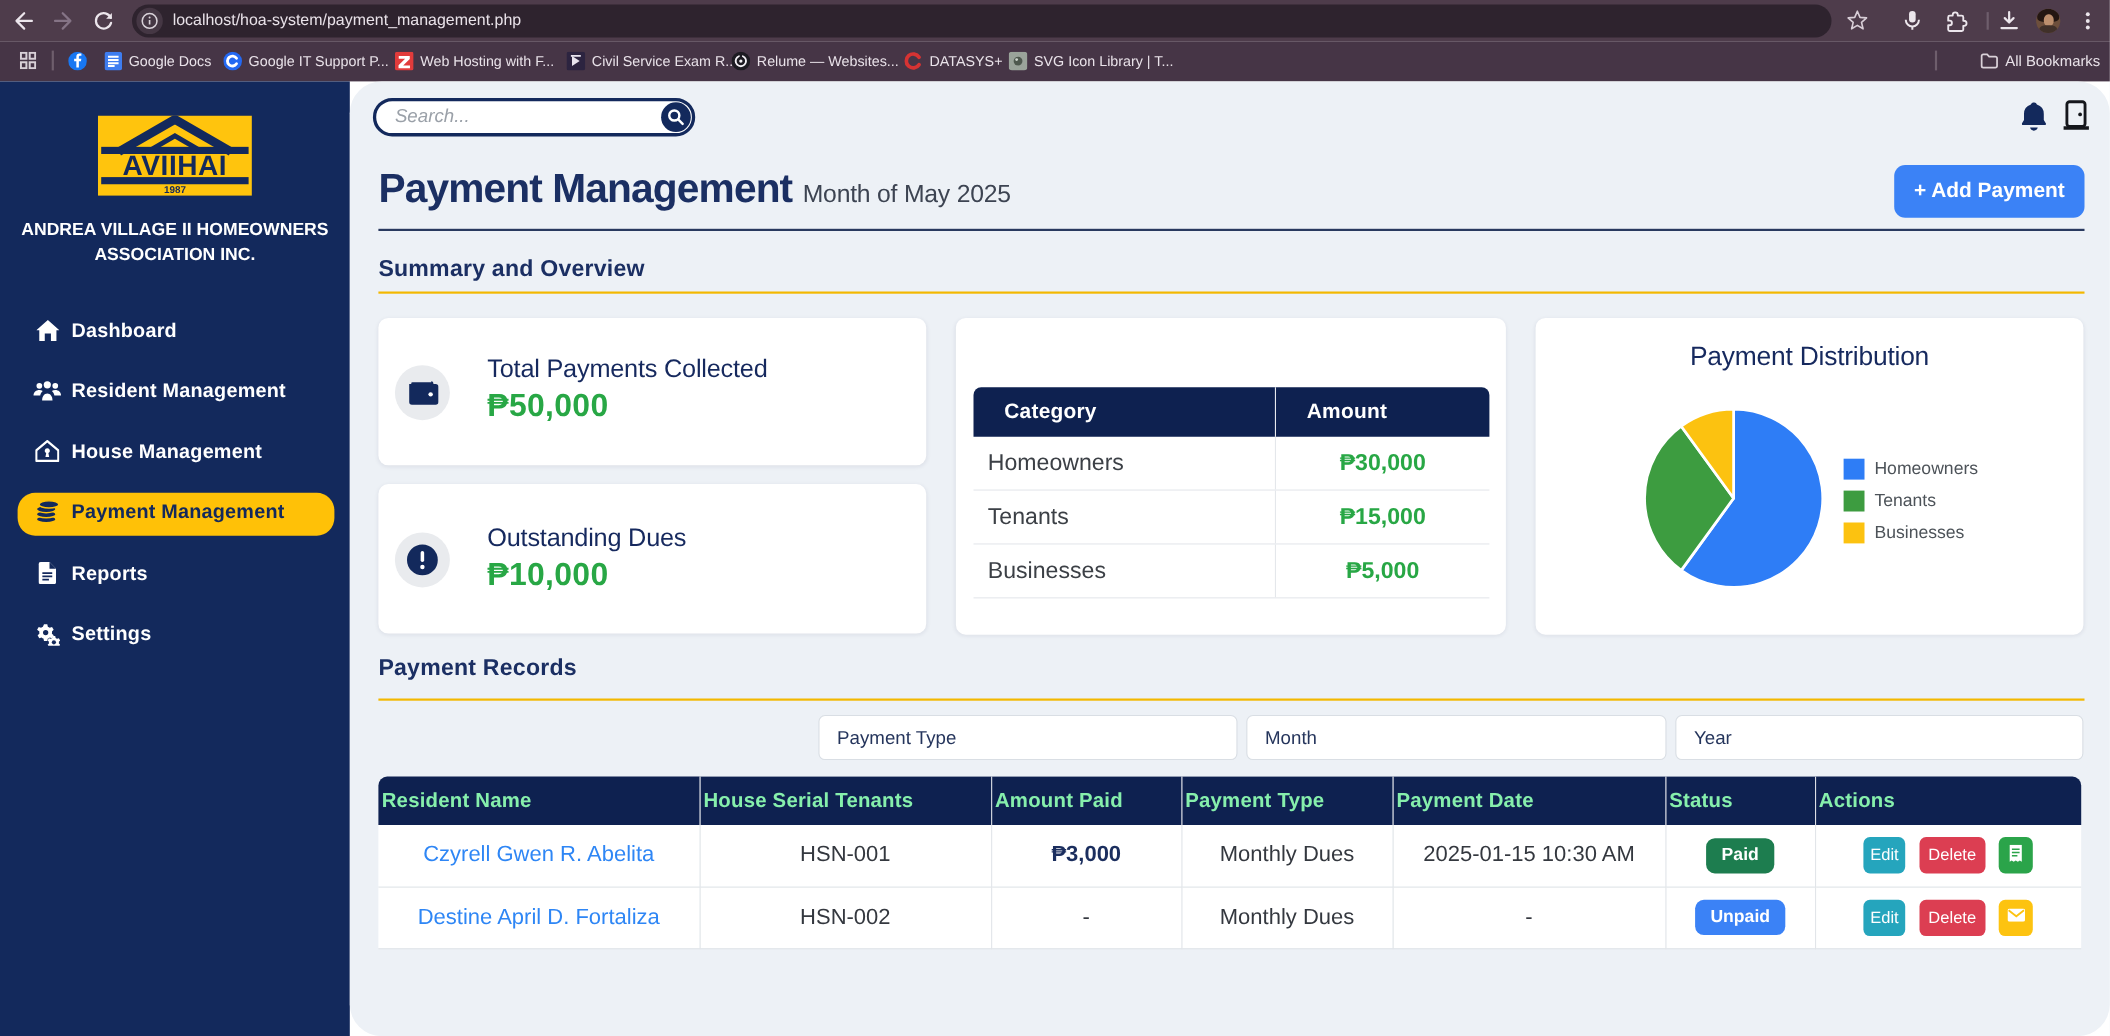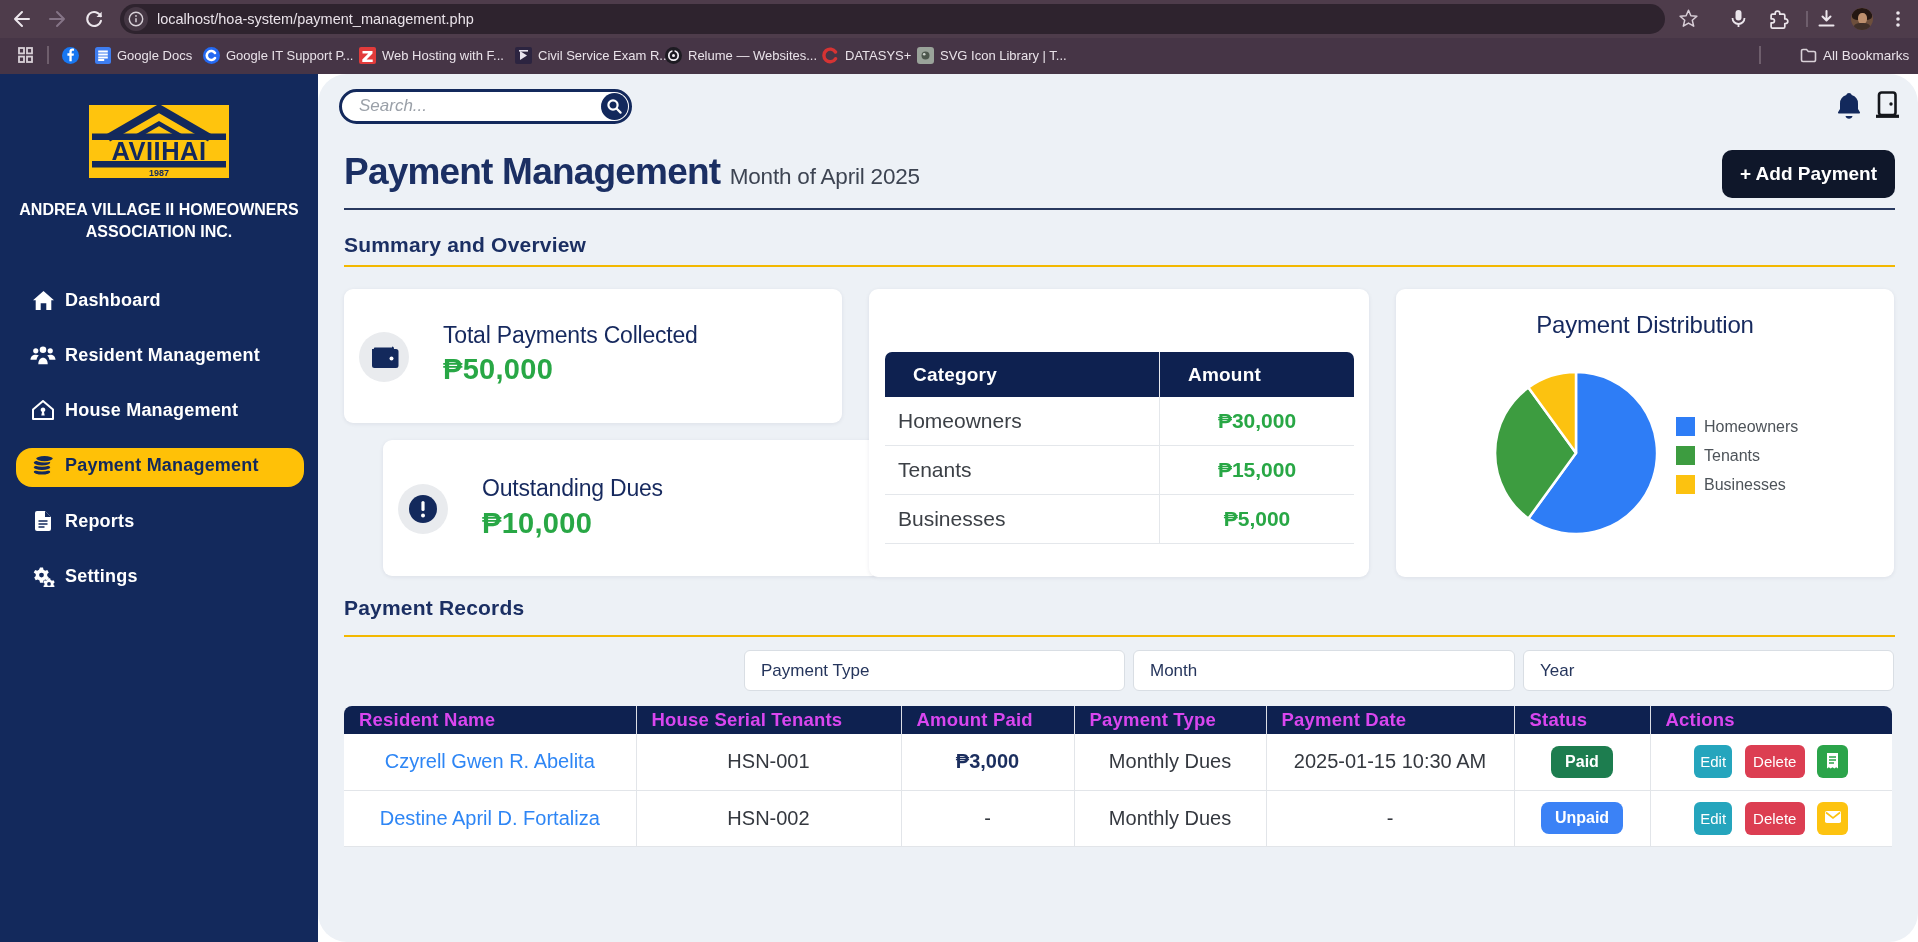--- a/index.html
+++ b/index.html
@@ -21,21 +21,21 @@
   .nav .ic { position:absolute; left:30px; top:0; width:26px; height:40px; display:flex; align-items:center; justify-content:center; }
   .nav .lb { position:absolute; left:65px; top:0; line-height:40px; font-size:18px; font-weight:700; letter-spacing:.2px; }
   #navactive { position:absolute; left:16px; top:374px; width:288px; height:39px; background:#ffc107; border-radius:16px; }
   
   #main { position:absolute; left:318px; top:74px; width:1600px; height:868px; background:#edf1f6;border-radius:29px; }
   #search { position:absolute; left:21px; top:15px; width:293px; height:35px; background:#fff; border:3px solid #13295c; border-radius:18px; }
   #search .ph { position:absolute; left:17px; top:4px; font-size:17px; font-style:italic; color:#9aa0a8; }
   #search .circ { position:absolute; right:1px; top:1px; width:27px; height:27px; border-radius:50%; background:#13295c; }
   #h1 { position:absolute; left:26px; top:76px; font-size:37px; font-weight:800; color:#1b2f63; letter-spacing:-0.8px; line-height:44px; }
   #h1sub { font-size:22.5px; font-weight:400; color:#3d4452; letter-spacing:-0.2px; }
-  #addbtn { position:absolute; left:1404px; top:76px; width:173px; height:48px; background:#0f172a; border-radius:10px; color:#fff; font-size:19px; font-weight:700; text-align:center; line-height:48px; }
+  #addbtn { position:absolute; left:1404px; top:76px; width:173px; height:48px; background:#3b82f6; border-radius:10px; color:#fff; font-size:19px; font-weight:700; text-align:center; line-height:48px; }
   #hr1 { position:absolute; left:26px; top:134px; width:1551px; height:2px; background:#29395f; }
   .h2 { position:absolute; left:26px; width:1551px; font-size:21px; font-weight:800; color:#1b2f63; letter-spacing:.2px; line-height:26px; border-bottom:2.5px solid #f3b800; }
   .card { position:absolute; background:#fff; border-radius:9px; box-shadow:0 1px 4px rgba(20,30,60,.08); }
   .iconcirc { position:absolute; left:15px; width:50px; height:50px; border-radius:50%; background:#e9ebee; display:flex; align-items:center; justify-content:center; }
   .ctitle { position:absolute; left:99px; font-size:23px; font-weight:400; color:#16295e; letter-spacing:-0.2px; }
   .cval { position:absolute; left:99px; font-size:29px; font-weight:700; color:#28a745; letter-spacing:.3px; }
   .cardtitle { position:absolute; top:22px; left:0; width:100%; text-align:center; font-size:24px; font-weight:400; color:#16295e; letter-spacing:-0.2px; }
   
   #bktable { position:absolute; left:16px; top:63px; width:469px; }
   #bktable .hd { height:45px; background:#0e2150; border-radius:7px 7px 0 0; color:#fff; font-size:19px; font-weight:700; display:flex; letter-spacing:.2px; }
@@ -46,21 +46,21 @@
   #bktable .row .c1 { line-height:48px; padding-left:13px; color:#3c4046; }
   #bktable .row .c2 { line-height:48px; text-align:center; color:#28a745; font-weight:700; }
   
   .leg { position:absolute; left:280px; width:19px; height:19px; }
   .legt { position:absolute; left:308px; font-size:16px; color:#4d5359; line-height:19px; }
   
   .filter { position:absolute; top:576px; height:41px; background:#fff; border:1px solid #d9dee4; border-radius:6px; font-size:17px; color:#25355c; line-height:39px; padding-left:16px; }
   
   #rectable { position:absolute; left:26px; top:632px; width:1548px; }
   #rectable table { border-collapse:collapse; width:1548px; table-layout:fixed; }
-  #rectable th { background:#0e2150; color:#d946ef; font-size:18.5px; font-weight:700; text-align:left; padding-left:15px; height:28px; border-right:1.5px solid rgba(255,255,255,.85); letter-spacing:.2px; }
+  #rectable th { background:#0e2150; color:#86efac; font-size:18.5px; font-weight:700; text-align:left; padding-left:3px; height:44px; border-right:1.5px solid rgba(255,255,255,.85); letter-spacing:.2px; }
   #rectable th:first-child { border-radius:8px 0 0 0; }
   #rectable th:last-child { border-radius:0 8px 0 0; border-right:none; }
   #rectable td { background:#fff; height:56px; text-align:center; font-size:20px; color:#34383f; border-right:1px solid #e2e5e9; border-bottom:1px solid #e2e5e9; }
   #rectable td:last-child { border-right:none; }
   #rectable td.lnk { color:#2e86f5; }
   .badge { display:inline-block; border-radius:8px; color:#fff; font-weight:700; font-size:16px; padding:7px 14px; }
   .bpaid { background:#1d7d4f; }
   .bunpaid { background:#3b82f6; }
   .abtn { display:inline-block; border-radius:6px; color:#fff; font-size:15px; font-weight:400; height:33px; line-height:33px; vertical-align:middle; }
 </style>
@@ -291,37 +291,37 @@
   </div>
   <svg class="abs" style="left:1520px; top:19px;" width="22" height="28" viewBox="0 0 22 28">
       <path d="M11 0 c1.3 0 2.4.9 2.7 2.1 a9 9 0 0 1 6.3 8.6 v5.4 l1.8 2.9 a1 1 0 0 1 -.9 1.6 H1.1 a1 1 0 0 1 -.9-1.6 L2 16.1 v-5.4 A9 9 0 0 1 8.3 2.1 C8.6.9 9.7 0 11 0 Z" fill="#13295c"></path>
       <path d="M7.5 23 a3.6 3.6 0 0 0 7 0 Z" fill="#13295c"></path>
     </svg>
   <svg class="abs" style="left:1557px; top:17px;" width="25" height="28" viewBox="0 0 25 28">
       <rect x="4" y="1.5" width="16.5" height="22.5" rx="2.5" fill="none" stroke="#15171c" stroke-width="2.6"></rect>
       <circle cx="16" cy="13" r="1.7" fill="#15171c"></circle>
       <path d="M1 25.3 h23" stroke="#15171c" stroke-width="3.2"></path>
     </svg>
-  <div id="h1">Payment Management <span id="h1sub">Month of April 2025</span></div>
+  <div id="h1">Payment Management <span id="h1sub">Month of May 2025</span></div>
   <div id="addbtn">+ Add Payment</div>
   <div id="hr1"></div>
   <div class="h2" style="top:158px; padding-bottom:7px;">Summary and Overview</div>
 
   <div class="card" style="left:26px; top:215px; width:498px; height:134px;">
     <div class="iconcirc" style="top:43px;">
         <svg width="29" height="25" viewBox="0 0 29 25">
           <path d="M3 1.5 h19 a2 2 0 0 1 2 2 V5 H5 a1.2 1.2 0 0 1 0 -2.4 h17 V1.5 Z" fill="#13295c"></path>
           <path d="M2 4 h24 a2.5 2.5 0 0 1 2.5 2.5 v14 A2.5 2.5 0 0 1 26 23 H4.5 A2.5 2.5 0 0 1 2 20.5 Z" fill="#13295c"></path>
           <circle cx="21.5" cy="13.5" r="2" fill="#fff"></circle>
         </svg>
       </div>
     <div class="ctitle" style="top:33px;">Total Payments Collected</div>
     <div class="cval" style="top:64px;">₱50,000</div>
   </div>
-  <div class="card" style="left:26px; top:366px; width:498px; height:136px;margin-left:39px;">
+  <div class="card" style="left:26px; top:366px; width:498px; height:136px;">
     <div class="iconcirc" style="top:44px;">
         <svg width="30" height="30" viewBox="0 0 30 30">
           <circle cx="15" cy="15" r="14" fill="#13295c"></circle>
           <rect x="13.4" y="7" width="3.2" height="10" rx="1.6" fill="#fff"></rect>
           <circle cx="15" cy="21.5" r="2" fill="#fff"></circle>
         </svg>
       </div>
     <div class="ctitle" style="top:35px;">Outstanding Dues</div>
     <div class="cval" style="top:67px;">₱10,000</div>
   </div>

